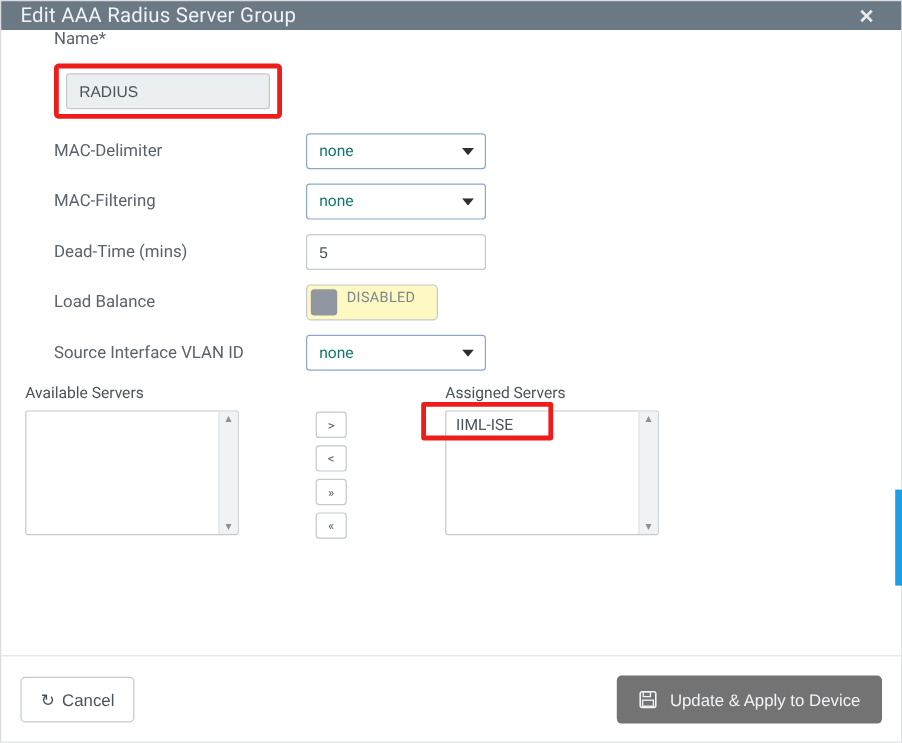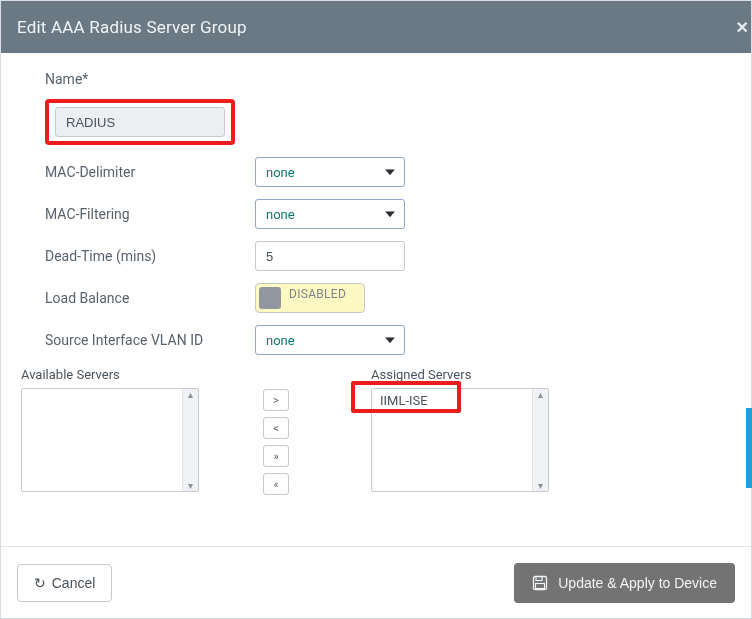--- a/index.html
+++ b/index.html
@@ -15,39 +15,39 @@
   .modal {
     width: 752px;
     height: 619px;
     border: 1px solid #d9dce0;
     display: flex;
     flex-direction: column;
   }
   .title-bar {
     background: #6b7985;
     color: #f0f4f7;
-    padding: 6px 2px 6px 16px;
+    padding: 6px 22px 6px 16px;
     display: flex;
     align-items: center;
     justify-content: space-between;
-    height: 52px;
+    height: 24px;
     font-size: 17px;
     font-weight: 400;
     letter-spacing: .2px;
   }
   .title-bar .close {
     font-size: 16px;
     font-weight: bold;
     cursor: pointer;
     color: #e7ebee;
   }
 
   .body {
     flex: 1;
-    padding: 18px 22px 10px 44px;
+    padding: 0 22px 10px 44px;
     overflow: hidden;
     font-size: 14px;
     color: #5a626b;
   }
 
   .form-row {
     display: flex;
     align-items: center;
     margin-bottom: 12px;
   }

